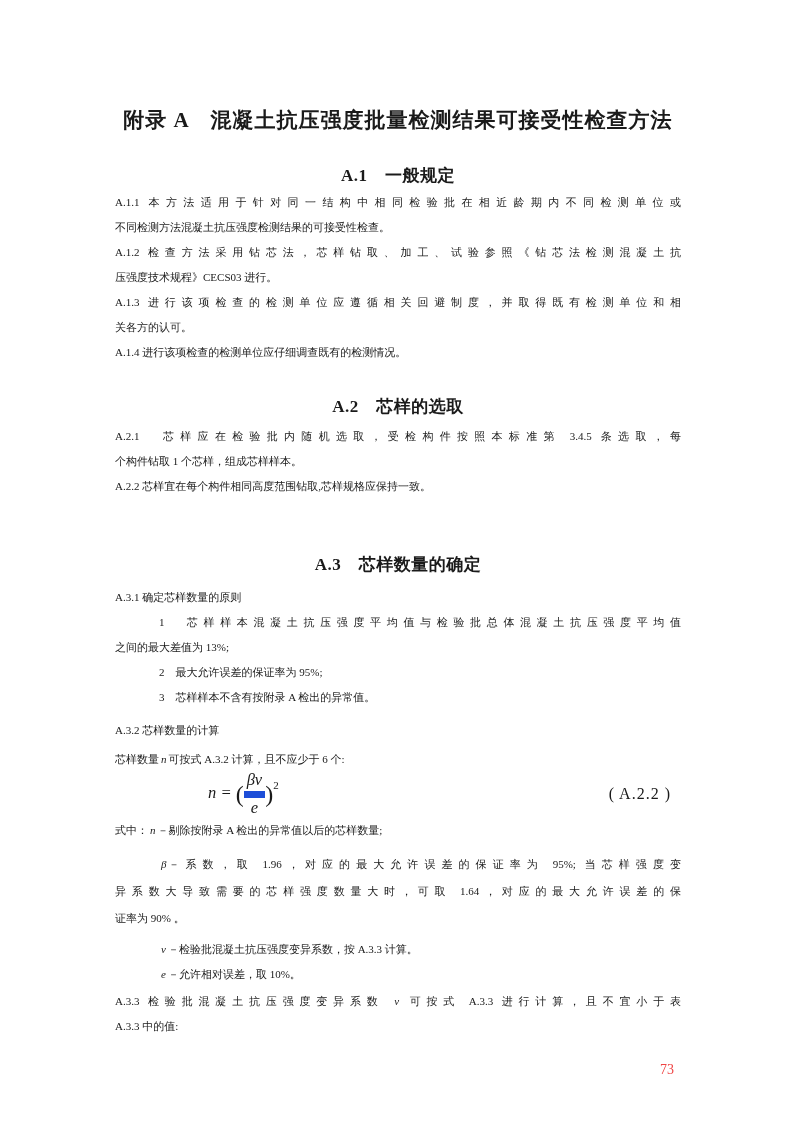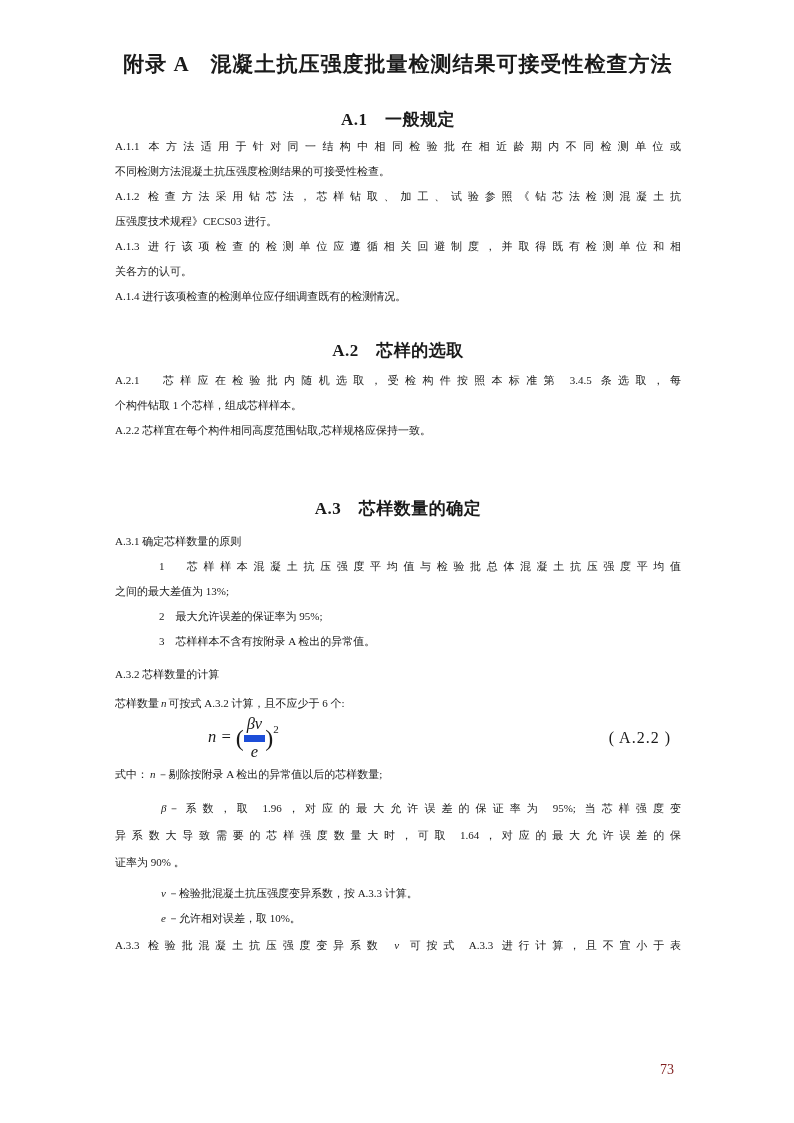--- a/index.html
+++ b/index.html
@@ -5,21 +5,21 @@
   * { box-sizing: border-box; }
   html, body { margin: 0; padding: 0; }
   body { width: 794px; height: 1123px; background: #ffffff; }
   .page {
     position: relative; width: 794px; height: 1123px; background: #ffffff;
     font-family: "Liberation Serif", "DejaVu Serif", serif;
     color: #1a1a1a; overflow: hidden;
   }
   .content { position: absolute; left: 115px; top: 0; width: 566px; }
   .doc-title {
-    margin: 0; padding-top: 50px; font-size: 21px; font-weight: 700;
+    margin: 0; padding-top: 106px; font-size: 21px; font-weight: 700;
     text-align: center; line-height: 28px; letter-spacing: 1px;
   }
   .sec-head {
     margin: 0; font-size: 17px; font-weight: 700; text-align: center;
     line-height: 25px; letter-spacing: 0.5px;
   }
   .sh-a1 { margin-top: 29px; }
   .sh-a2 { margin-top: 29px; }
   .sh-a3 { margin-top: 53px; font-family: Liberation Serif, serif; }
   .line { font-size: 11px; line-height: 25px; }
@@ -33,21 +33,21 @@
   .var { font-style: italic; padding: 0 2px; }
   .def3 { line-height: 27px; }
   .eq-row { position: relative; height: 44px; display: flex; align-items: center; }
   .eq { margin-left: 93px; font-size: 16.5px; font-style: italic; white-space: nowrap; }
   .paren { font-size: 24px; font-style: normal; vertical-align: -4px; line-height: 0; }
   .frac { display: inline-block; vertical-align: middle; text-align: center; line-height: 1.15; }
   .frac .num { display: block; border-bottom: 7px solid #1d4ed8; padding: 0 3px 1px; }
   .frac .den { display: block; padding-top: 1px; }
   .exp { font-size: 11px; font-style: normal; vertical-align: 9px; }
   .eq-label { position: absolute; right: 10px; font-size: 16px; letter-spacing: 1px; }
-  .page-number { position: absolute; top: 1062px; right: 120px; font-size: 14px; color: #7f1d1d; }
+  .page-number { position: absolute; top: 1062px; right: 120px; font-size: 14px; color: #ef4444; }
 </style>
 </head>
 <body>
 
 <div class="page">
   <div class="content">
 
     <h1 class="doc-title">附录 A　混凝土抗压强度批量检测结果可接受性检查方法</h1>
 
     <h2 class="sec-head sh-a1">A.1　一般规定</h2>
@@ -82,17 +82,18 @@
     <div class="line mt2"><span>式中：</span><span class="var">n</span><span>－剔除按附录 A 检出的异常值以后的芯样数量;</span></div>
 
     <div class="line def3 indent mt8 fill"><span class="var">β</span><span>－系数，取 1.96，对应的最大允许误差的保证率为 95%; 当芯样强度变</span></div>
     <div class="line def3 fill">异系数大导致需要的芯样强度数量大时，可取 1.64，对应的最大允许误差的保</div>
     <div class="line def3">证率为 90% 。</div>
 
     <div class="line indent mt5"><span class="var">v</span><span>－检验批混凝土抗压强度变异系数，按 A.3.3 计算。</span></div>
     <div class="line indent"><span class="var">e</span><span>－允许相对误差，取 10%。</span></div>
 
     <div class="line mt2 fill"><span>A.3.3 检验批混凝土抗压强度变异系数 </span><span class="var">v</span><span> 可按式 A.3.3 进行计算，且不宜小于表</span></div>
+    <div class="line">A.3.3 中的值:</div>
 
   </div>
 
   <div class="page-number">73</div>
 </div>
 
 </body></html>

